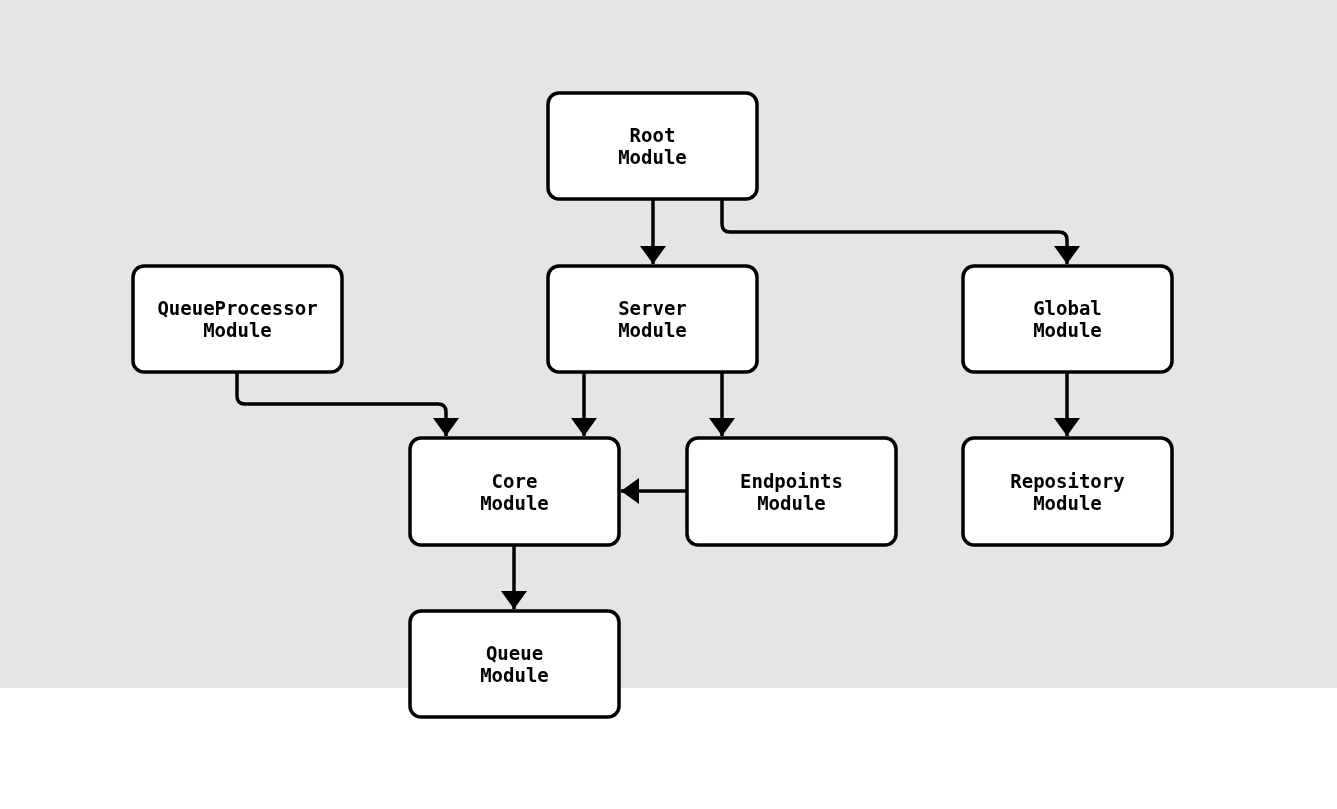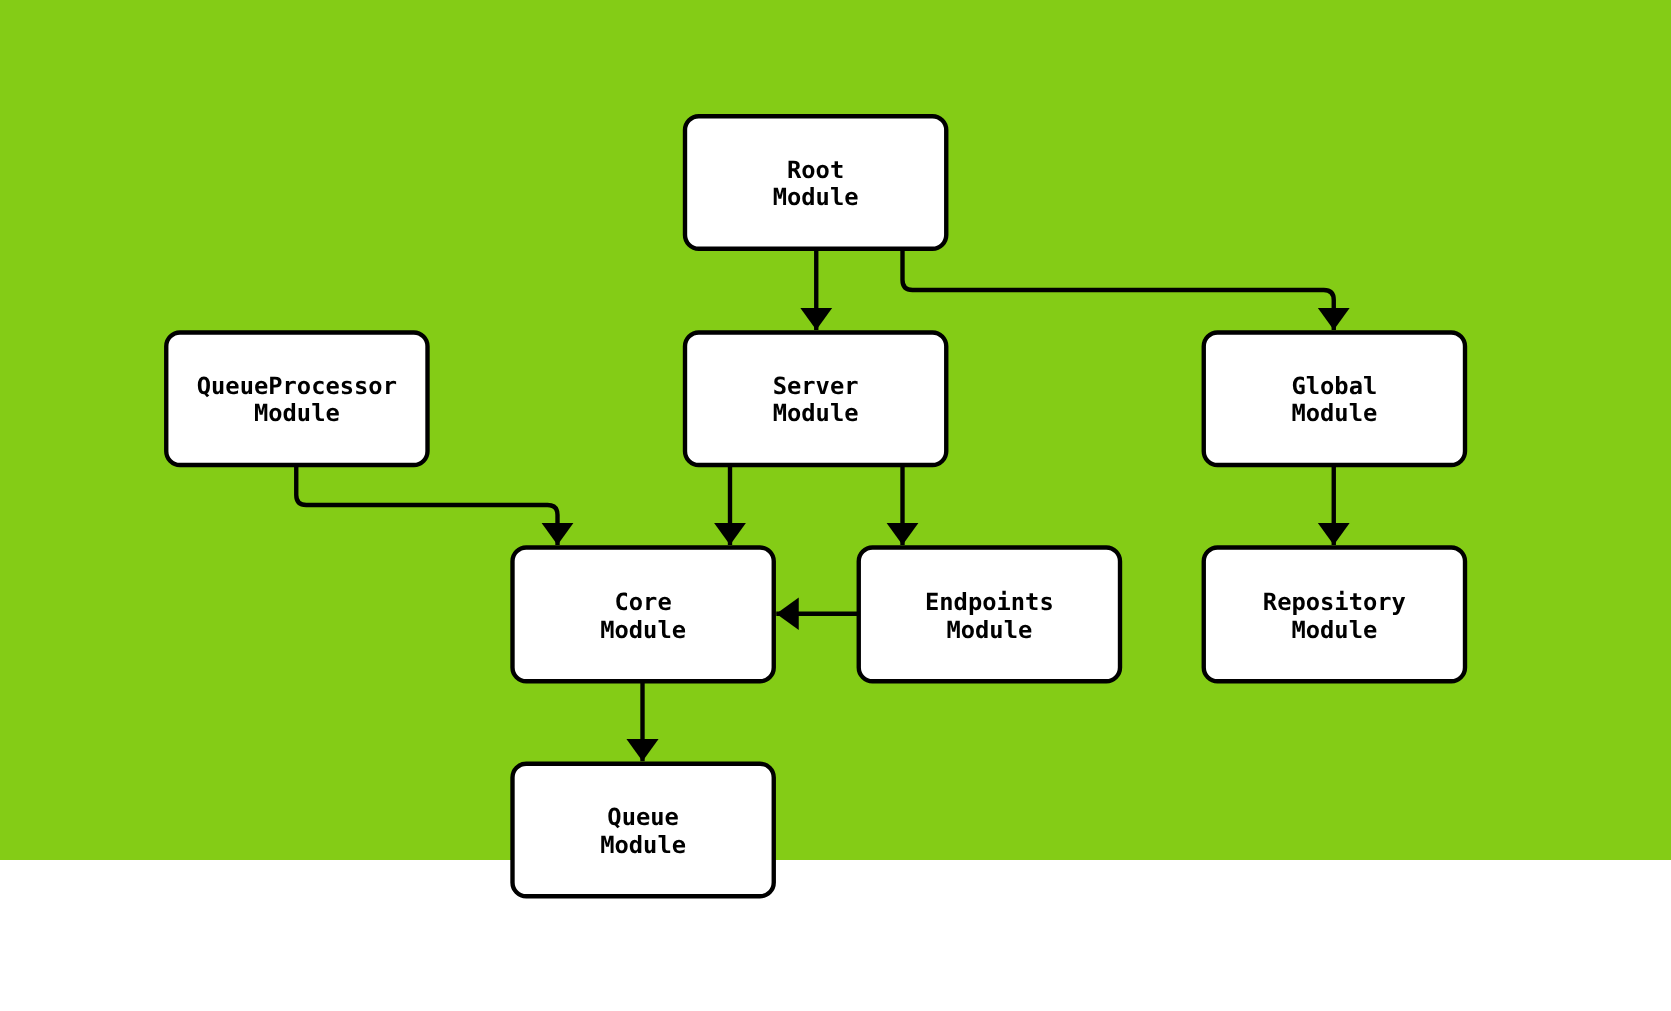--- a/index.html
+++ b/index.html
@@ -7,21 +7,21 @@
     padding: 0;
     background: #ffffff;
     width: 1337px;
     height: 809px;
     overflow: hidden;
   }
   #stage {
     position: relative;
     width: 1337px;
     height: 688px;
-    background: #84cc16;
+    background: #e5e5e5;
   }
   svg {
     display: block;
   }
   .edge {
     stroke: #000000;
     stroke-width: 3.5;
     fill: none;
   }
   .node-box {

